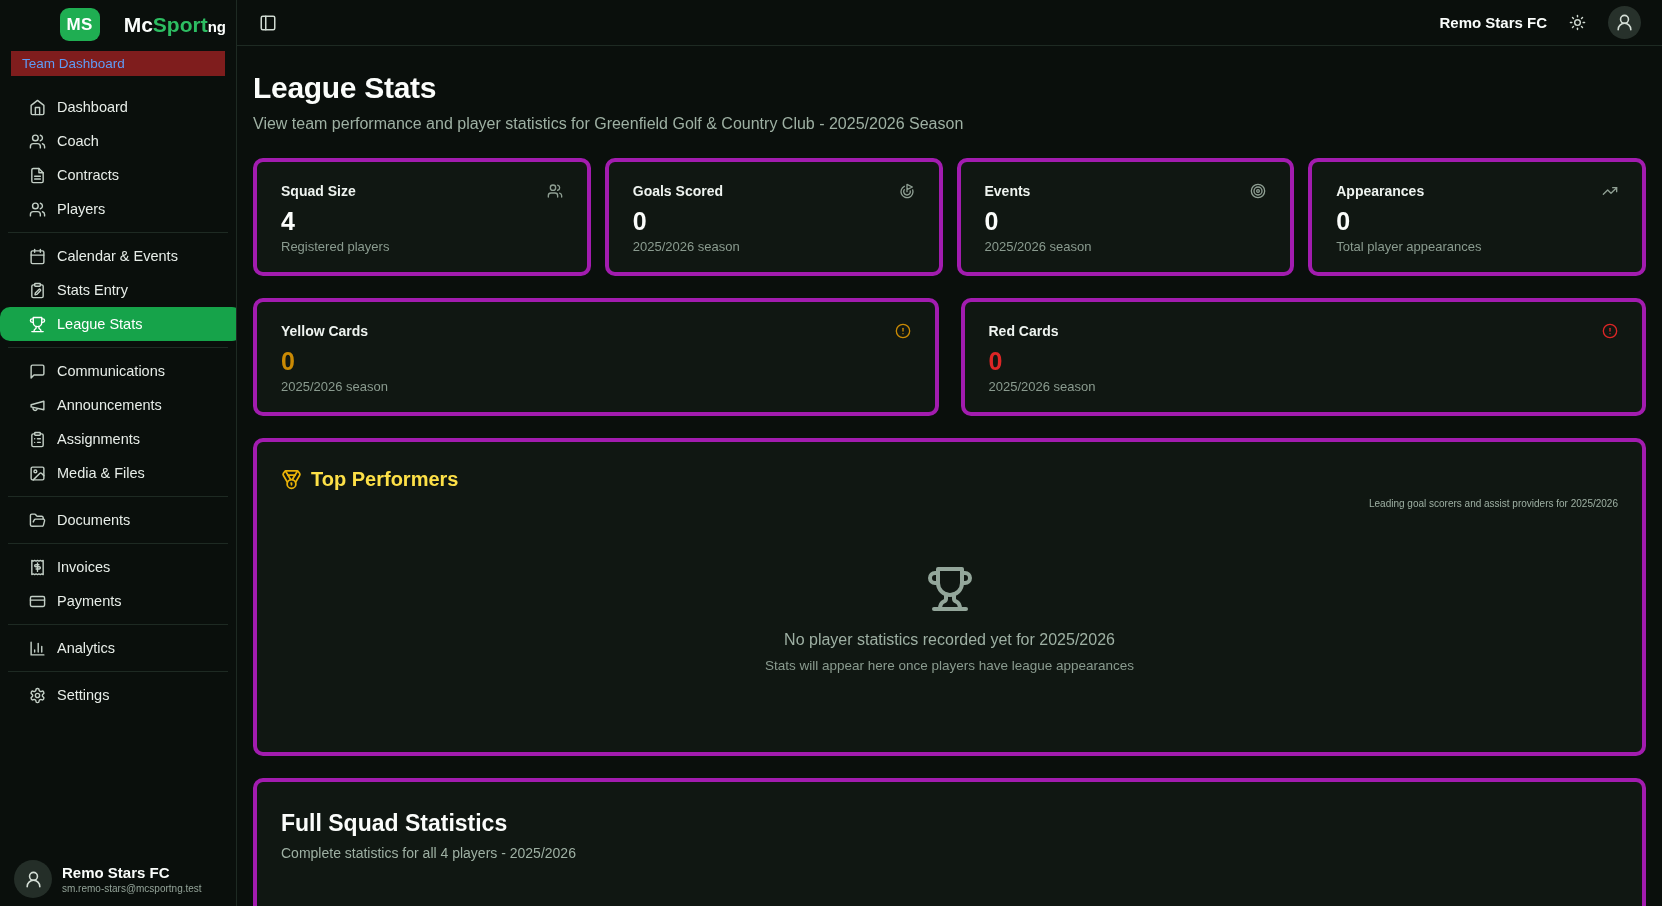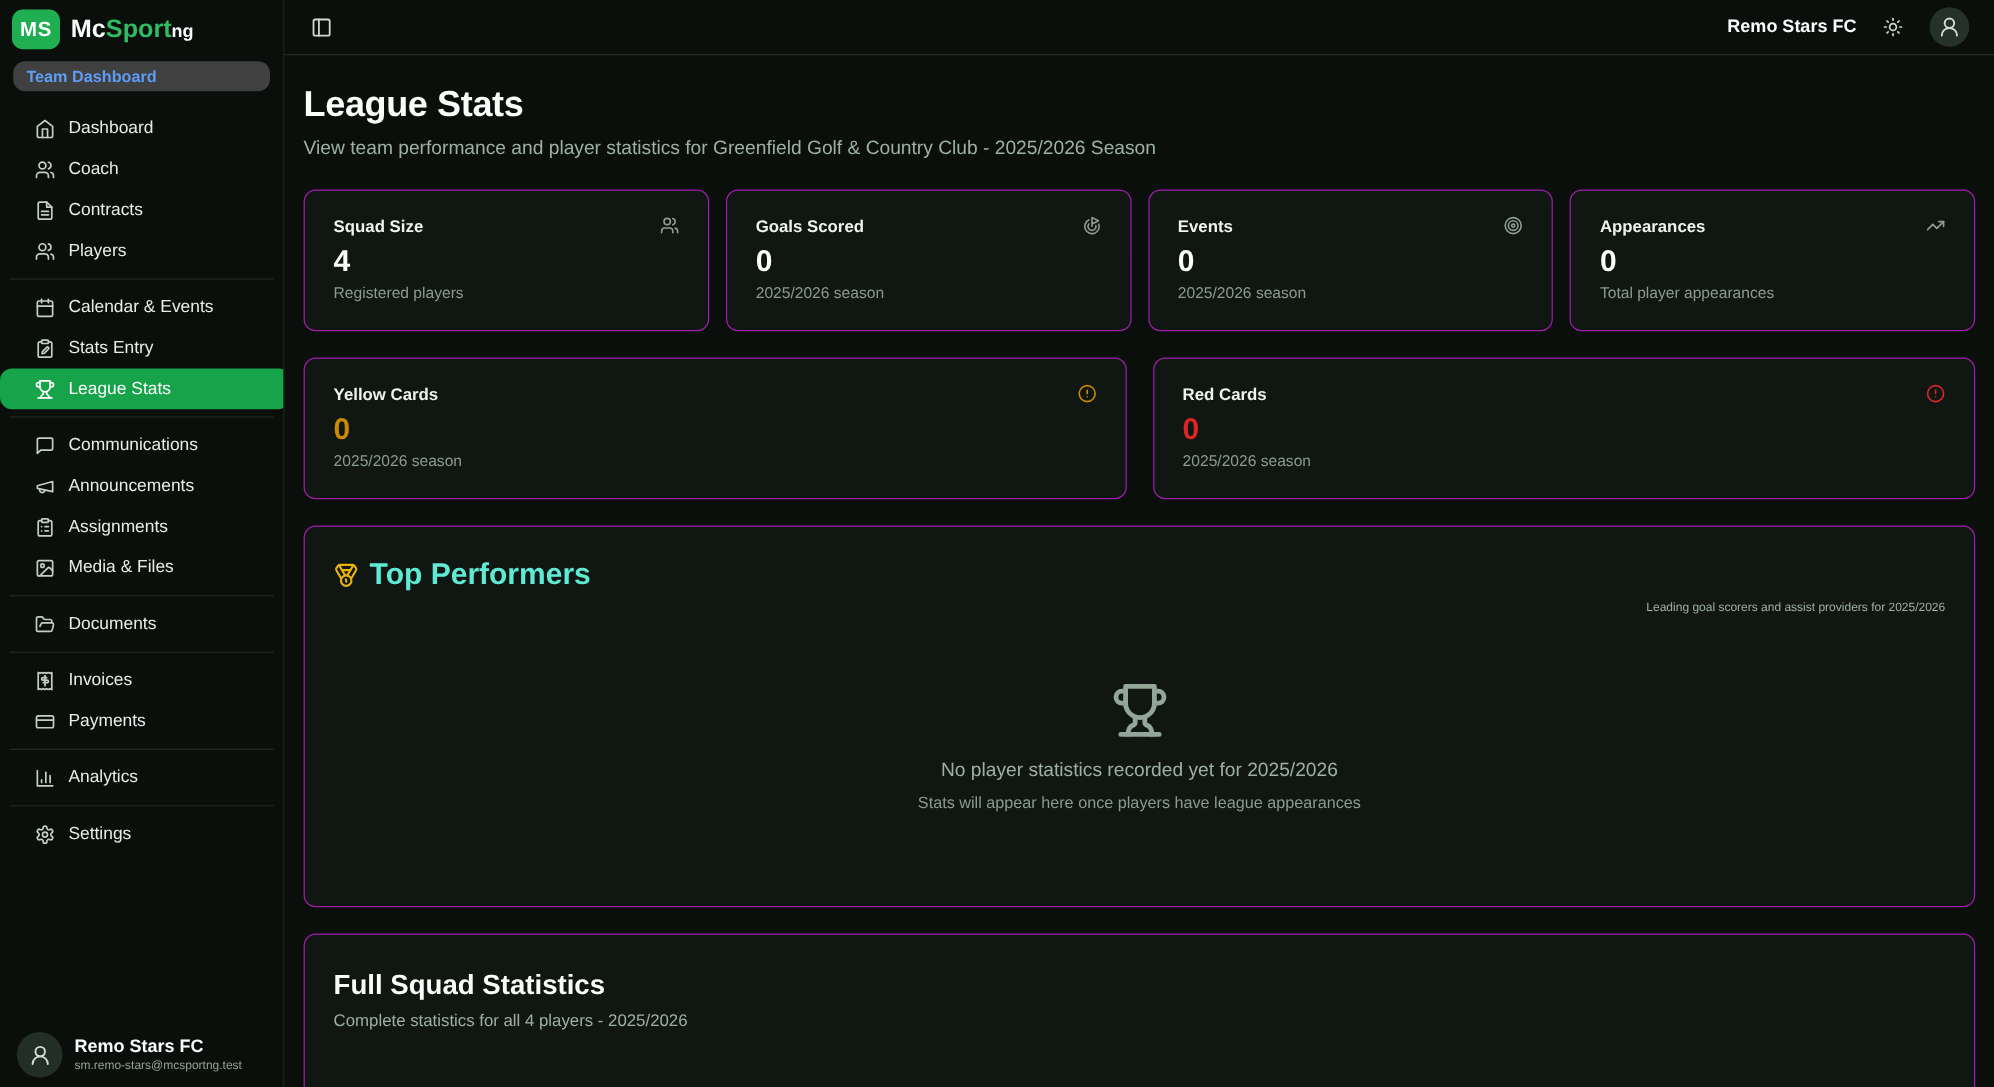--- a/index.html
+++ b/index.html
@@ -12,33 +12,33 @@
   .app { display: flex; width: 1662px; height: 906px; }
 
   
   .sidebar {
     width: 237px; flex: 0 0 237px; height: 100%;
     border-right: 1px solid #1e2a23;
     display: flex; flex-direction: column;
     background: #0a0f0c;
     position: relative; z-index: 2;
   }
-  .brand { display: flex; align-items: center; gap: 9px; padding: 8px 10px 10px; }
+  .brand { display: flex; align-items: center; gap: 24px; padding: 8px 10px 10px; justify-content: flex-end; }
   .brand-mark {
     width: 40px; height: 33px; background: #1fae52; border-radius: 9px;
     display: flex; align-items: center; justify-content: center;
     color: #ffffff; font-weight: 700; font-size: 17px; letter-spacing: .5px;
   }
   .brand-name { font-size: 21px; font-weight: 700; color: #fafdfb; }
   .brand-name .sport { color: #2dbd62; }
   .brand-name .ng { font-size: 15px; font-weight: 700; }
   .team-badge {
     margin: 0 11px 14px; padding: 5px 11px;
-    background: #404040; border-radius: 10px;
-    color: #5f9cf6; font-size: 13.5px; font-weight: 700;
+    background: #7f1d1d; border-radius: 0;
+    color: #5f9cf6; font-size: 13.5px; font-weight: 400;
   }
   .nav { flex: 1 1 auto; overflow: hidden; }
   .nav-item {
     display: flex; align-items: center; gap: 11px;
     height: 34px; padding: 0 29px;
     font-size: 14.5px; font-weight: 500; color: #e7ede8;
     cursor: pointer; border-radius: 10px;
   }
   .nav-item .nav-icon { color: #c3cfc6; }
   .nav-item.active {
@@ -79,32 +79,32 @@
     display: flex; align-items: center; justify-content: center;
   }
 
   .content { flex: 1 1 auto; overflow: hidden; padding: 24px 16px 0; }
   .page-title { font-size: 30px; font-weight: 700; color: #fbfdfb; letter-spacing: -.3px; line-height: 36px; }
   .page-subtitle { font-size: 16px; color: #9eb0a3; margin-top: 7px; line-height: 22px; }
 
   .grid-4 { display: grid; grid-template-columns: repeat(4, 1fr); gap: 14px; margin-top: 23px; }
   .grid-2 { display: grid; grid-template-columns: repeat(2, 1fr); gap: 22px; margin-top: 22px; }
   .card {
-    background: #101712; border: 1px solid #a21caf; border-radius: 10px;
+    background: #101712; border: 4px solid #a21caf; border-radius: 10px;
   }
   .stat-card { padding: 21px 24px 20px; height: 118px; }
   .stat-head { display: flex; align-items: center; justify-content: space-between; }
   .stat-title { font-size: 14px; font-weight: 600; color: #eef3ef; }
   .stat-icon { color: #8f9f93; }
   .stat-value { font-size: 25px; font-weight: 700; color: #fbfdfb; margin-top: 8px; line-height: 28px; }
   .stat-caption { font-size: 13px; color: #8a9b8f; margin-top: 4px; }
 
   .tp-card { margin-top: 22px; height: 318px; padding: 26px 24px; }
   .tp-head { display: flex; align-items: center; gap: 9px; }
-  .tp-title { font-size: 25px; font-weight: 700; color: #5eead4; }
+  .tp-title { font-size: 20px; font-weight: 700; color: #fde047; }
   .tp-subtitle { font-size: 10px; color: #9eb0a3; margin-top: 7px; text-align: right; }
   .tp-empty { display: flex; flex-direction: column; align-items: center; margin-top: 56px; }
   .tp-empty-icon { color: #93a69a; }
   .tp-empty-title { font-size: 16px; color: #9eb0a3; margin-top: 18px; }
   .tp-empty-sub { font-size: 13.5px; color: #8a9b8f; margin-top: 9px; }
 
   .fs-card { margin-top: 22px; height: 240px; padding: 28px 24px; }
   .fs-title { font-size: 23px; font-weight: 700; color: #fbfdfb; }
   .fs-subtitle { font-size: 14px; color: #9eb0a3; margin-top: 8px; }
 </style>

